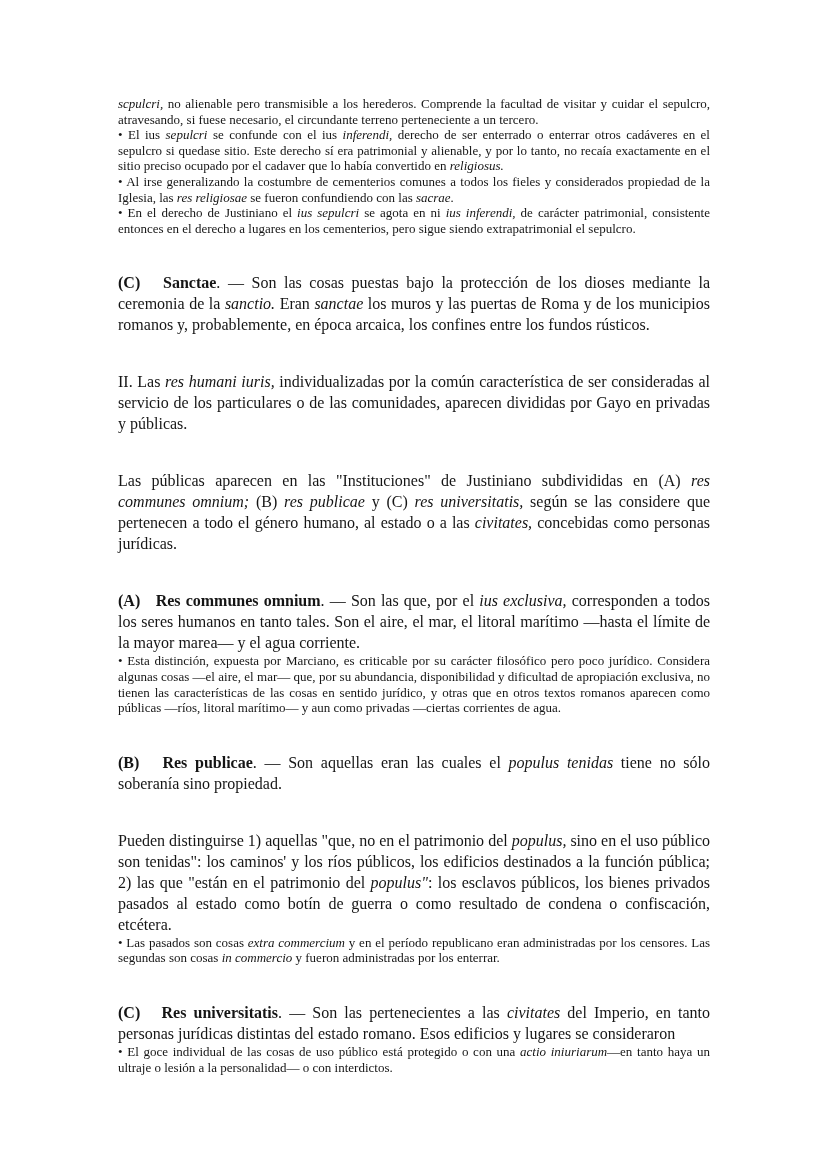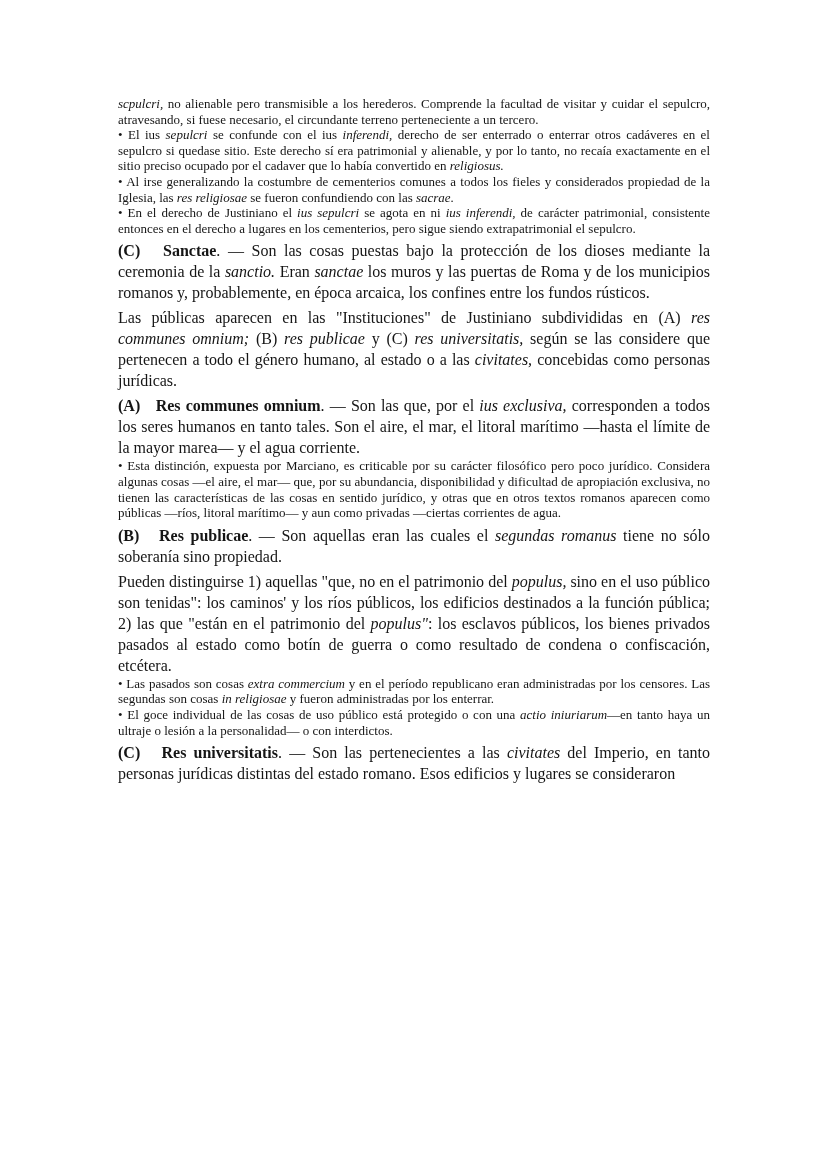--- a/index.html
+++ b/index.html
@@ -27,42 +27,43 @@
     margin: 0;
   }
   .para-small {
     font-size: 13px;
     line-height: 15.6px;
     margin: 0;
   }
   .para-body {
     font-size: 16px;
     line-height: 21px;
-    margin: 4px 0 0 0;
+    margin: 36px 0 0 0;
   }
   .mt-none { margin-top: 0; }
   .mt-small-block { }
   .it { font-style: italic; }
   .bd { font-weight: 700; }
 </style>
 </head>
 <body style="background: rgb(255, 255, 255); color: rgb(21, 21, 21);">
 
 <div class="page">
   <p class="para para-small mt-none"><span class="it">scpulcri,</span><span> no alienable pero transmisible a los herederos. Comprende la facultad de visitar y cuidar el sepulcro, atravesando, si fuese necesario, el circundante terreno perteneciente a un tercero.</span></p>
   <p class="para para-small"><span>•  El ius </span><span class="it">sepulcri</span><span> se confunde con el ius </span><span class="it">inferendi,</span><span> derecho de ser enterrado o enterrar otros cadáveres en el sepulcro si quedase sitio. Este derecho sí era patrimonial y alienable, y por lo tanto, no recaía exactamente en el sitio preciso ocupado por el cadaver que lo había convertido en </span><span class="it">religiosus.</span></p>
   <p class="para para-small"><span>•  Al irse generalizando la costumbre de cementerios comunes a todos los fieles y considerados propiedad de la Iglesia, las </span><span class="it">res religiosae</span><span> se fueron confundiendo con las </span><span class="it">sacrae.</span></p>
   <p class="para para-small"><span>•   En el derecho de Justiniano el </span><span class="it">ius sepulcri</span><span> se agota en ni </span><span class="it">ius inferendi,</span><span> de carácter patrimonial, consistente entonces en el derecho a lugares en los cementerios, pero sigue siendo extrapatrimonial el sepulcro.</span></p>
 
   <p class="para para-body"><span class="bd">(C)&nbsp;&nbsp;&nbsp;Sanctae</span><span>. — Son las cosas puestas bajo la protección de los dioses mediante la ceremonia de la </span><span class="it">sanctio.</span><span> Eran </span><span class="it">sanctae</span><span> los muros y las puertas de Roma y de los municipios romanos y, probablemente, en época arcaica, los confines entre los fundos rústicos.</span></p>
+  <p class="para para-body"><span>II. Las </span><span class="it">res humani iuris,</span><span> individualizadas por la común característica de ser consideradas al servicio de los particulares o de las comunidades, aparecen divididas por Gayo en privadas y públicas.</span></p>
   <p class="para para-body"><span>Las públicas aparecen en las "Instituciones" de Justiniano subdivididas en (A) </span><span class="it">res communes omnium;</span><span> (B) </span><span class="it">res publicae</span><span> y (C) </span><span class="it">res universitatis,</span><span> según se las considere que pertenecen a todo el género humano, al estado o a las </span><span class="it">civitates,</span><span> concebidas como personas jurídicas.</span></p>
   <p class="para para-body"><span class="bd">(A)&nbsp;&nbsp;&nbsp;Res communes omnium</span><span>. — Son las que, por el </span><span class="it">ius exclusiva,</span><span> corresponden a todos los seres humanos en tanto tales. Son el aire, el mar, el litoral marítimo —hasta el límite de la mayor marea— y el agua corriente.</span></p>
 
   <p class="para para-small mt-small-block"><span>•   Esta distinción, expuesta por Marciano, es criticable por su carácter filosófico pero poco jurídico. Considera algunas cosas —el aire, el mar— que, por su abundancia, disponibilidad y dificultad de apropiación exclusiva, no tienen las características de las cosas en sentido jurídico, y otras que en otros textos romanos aparecen como públicas —ríos, litoral marítimo— y aun como privadas —ciertas corrientes de agua.</span></p>
 
-  <p class="para para-body"><span class="bd">(B)&nbsp;&nbsp;&nbsp;Res publicae</span><span>. — Son aquellas eran las cuales el </span><span class="it">segundas romanus</span><span> tiene no sólo soberanía sino propiedad.</span></p>
+  <p class="para para-body"><span class="bd">(B)&nbsp;&nbsp;&nbsp;Res publicae</span><span>. — Son aquellas eran las cuales el </span><span class="it">populus tenidas</span><span> tiene no sólo soberanía sino propiedad.</span></p>
   <p class="para para-body"><span>Pueden distinguirse 1) aquellas "que, no en el patrimonio del </span><span class="it">populus,</span><span> sino en el uso público son tenidas": los caminos' y los ríos públicos, los edificios destinados a la función pública; 2) las que "están en el patrimonio del </span><span class="it">populus"</span><span>: los esclavos públicos, los bienes privados pasados al estado como botín de guerra o como resultado de condena o confiscación, etcétera.</span></p>
 
-  <p class="para para-small mt-small-block"><span>•   Las pasados son cosas </span><span class="it">extra commercium</span><span> y en el período republicano eran administradas por los censores. Las segundas son cosas </span><span class="it">in religiosae</span><span> y fueron administradas por los enterrar.</span></p>
+  <p class="para para-small mt-small-block"><span>•   Las pasados son cosas </span><span class="it">extra commercium</span><span> y en el período republicano eran administradas por los censores. Las segundas son cosas </span><span class="it">in commercio</span><span> y fueron administradas por los enterrar.</span></p>
+  <p class="para para-body"><span class="bd">(C)&nbsp;&nbsp;&nbsp;Res universitatis</span><span>. — Son las pertenecientes a las </span><span class="it">civitates</span><span> del Imperio, en tanto personas jurídicas distintas del estado romano. Esos edificios y lugares se consideraron</span></p>
+
   <p class="para para-small"><span>•  El goce individual de las cosas de uso público está protegido o con una </span><span class="it">actio iniuriarum</span><span>—en tanto haya un ultraje o lesión a la personalidad— o con interdictos.</span></p>
-
-  <p class="para para-body"><span class="bd">(C)&nbsp;&nbsp;&nbsp;Res universitatis</span><span>. — Son las pertenecientes a las </span><span class="it">civitates</span><span> del Imperio, en tanto personas jurídicas distintas del estado romano. Esos edificios y lugares se consideraron</span></p>
 </div>
 
 </body></html>

